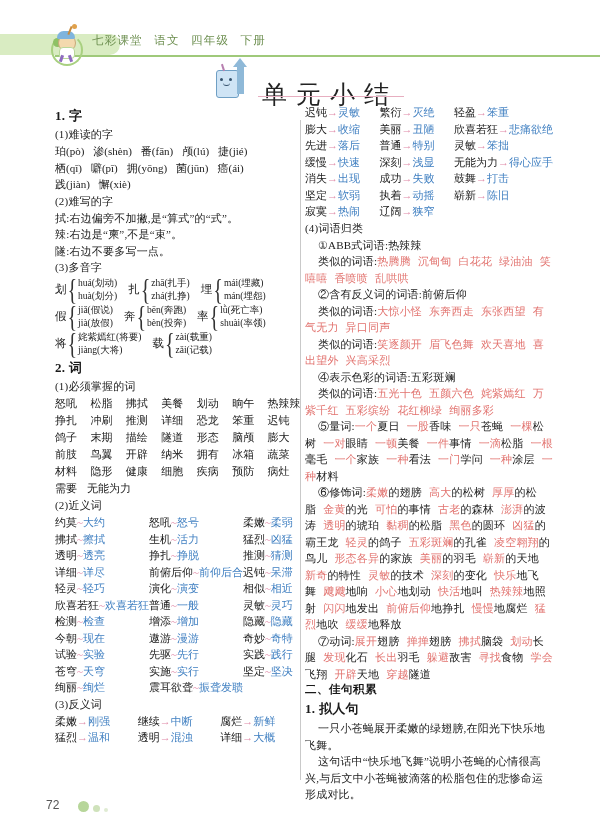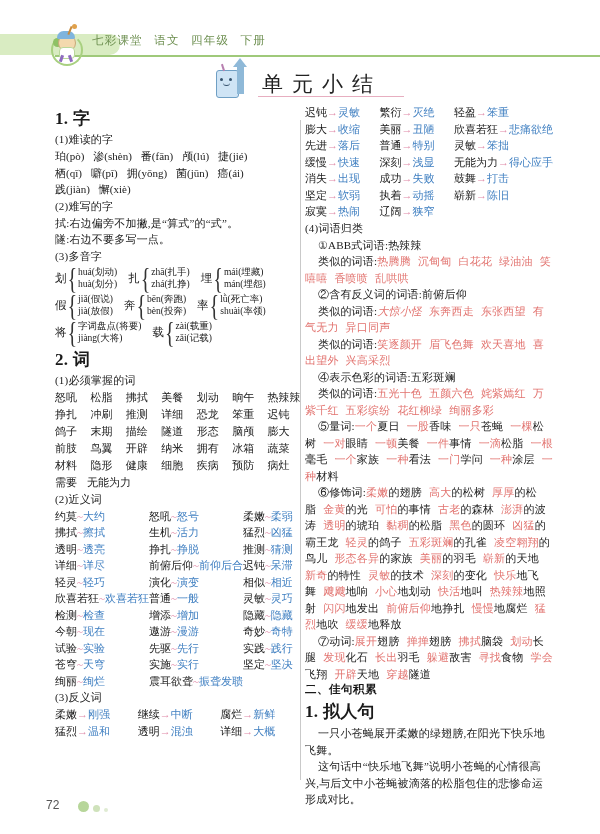--- a/index.html
+++ b/index.html
@@ -94,22 +94,22 @@
   .title-icon .arrow:after{
     content:"";position:absolute;left:-4px;top:-8px;
     border-left:7.5px solid transparent;border-right:7.5px solid transparent;
     border-bottom:9px solid #8fb9d8;
   }
   .title-icon .tuft{
     position:absolute;left:10px;top:0px;width:2px;height:7px;background:#b87fb0;
     transform:rotate(-18deg);
   }
   .title-text{
-    position:absolute;left:50px;top:6px;
-    font-size:21px;letter-spacing:9px;color:#222;
+    position:absolute;left:50px;top:14px;
+    font-size:25px;letter-spacing:9px;color:#222;
     font-family:"Liberation Serif","DejaVu Serif",serif;
     white-space:nowrap;
   }
   .title-rule{
     position:absolute;left:46px;top:32px;width:146px;height:1.4px;
     background:#e7aec0;
   }
 
   
   .col{position:absolute;top:104px;width:248px;}
@@ -117,21 +117,21 @@
   .col.right{left:305px;}
   .divider{
     position:absolute;left:300px;top:120px;width:1px;height:660px;
     background:#c9c9c9;
   }
 
   .h1{
     font-size:11.5px;font-weight:bold;margin:0 0 3px 0;letter-spacing:.5px;
   }
   .h2{
-    font-size:17px;font-weight:bold;margin:3px 0 2px 0;letter-spacing:.3px;
+    font-size:13px;font-weight:bold;margin:3px 0 2px 0;letter-spacing:.3px;
   }
   .h3{
     font-size:11px;margin:1px 0 1px 0;letter-spacing:.2px;
   }
   .ln{
     font-size:11px;line-height:16.5px;margin:0;letter-spacing:.2px;
     white-space:nowrap;
   }
   .ln.wrapok{white-space:normal;}
   .indent{text-indent:13px;}
@@ -232,20 +232,21 @@
     <div class="h3">(1)难读的字</div>
     <div id="pinyin-rows">
         <div class="pyrow"><span class="it">珀(pò)</span><span class="it">渗(shèn)</span><span class="it">番(fān)</span><span class="it">颅(lú)</span><span class="it">捷(jié)</span></div>
         <div class="pyrow"><span class="it">栖(qī)</span><span class="it">噼(pī)</span><span class="it">拥(yōng)</span><span class="it">菌(jūn)</span><span class="it">癌(ái)</span></div>
         <div class="pyrow"><span class="it">践(jiàn)</span><span class="it">懈(xiè)</span></div>
       </div>
 
     <div class="h3">(2)难写的字</div>
     <div id="hardwrite-lines">
         <div class="ln">拭:右边偏旁不加撇,是“算式”的“式”。</div>
+        <div class="ln">辣:右边是“柬”,不是“束”。</div>
         <div class="ln">隧:右边不要多写一点。</div>
       </div>
 
     <div class="h3">(3)多音字</div>
     <div class="duoyin" id="duoyin-rows">
         <div class="dy-row">
           <div class="dy">
             <span class="dy-ch">划</span>
             <span class="dy-brace">{</span>
             <div class="dy-vals">
@@ -294,21 +295,21 @@
               <div class="dy-v">lǜ(死亡率)</div>
               <div class="dy-v">shuài(率领)</div>
             </div>
           </div>
         </div>
         <div class="dy-row">
           <div class="dy">
             <span class="dy-ch">将</span>
             <span class="dy-brace">{</span>
             <div class="dy-vals">
-              <div class="dy-v">字词盘点(将要)</div>
+              <div class="dy-v">姹紫嫣红(将要)</div>
               <div class="dy-v">jiàng(大将)</div>
             </div>
           </div>
           <div class="dy">
             <span class="dy-ch">载</span>
             <span class="dy-brace">{</span>
             <div class="dy-vals">
               <div class="dy-v">zài(载重)</div>
               <div class="dy-v">zǎi(记载)</div>
             </div>
@@ -426,21 +427,21 @@
         <span class="pair"><span>崭新</span><span class="pinkarrow">→</span><span class="blue">陈旧</span></span>
         <span class="pair"><span>寂寞</span><span class="pinkarrow">→</span><span class="blue">热闹</span></span>
         <span class="pair"><span>辽阔</span><span class="pinkarrow">→</span><span class="blue">狭窄</span></span>
       </div>
 
     <div class="h3">(4)词语归类</div>
     <div id="class-items">
         <div class="ln indent">①ABB式词语:热辣辣</div>
         <div class="ln wrapok indent"><span>类似的词语:</span><span class="red" style="margin-right: 7px;">热腾腾</span><span class="red" style="margin-right: 7px;">沉甸甸</span><span class="red" style="margin-right: 7px;">白花花</span><span class="red" style="margin-right: 7px;">绿油油</span><span class="red" style="margin-right: 7px;">笑嘻嘻</span><span class="red" style="margin-right: 7px;">香喷喷</span><span class="red" style="margin-right: 7px;">乱哄哄</span></div>
         <div class="ln indent">②含有反义词的词语:前俯后仰</div>
-        <div class="ln wrapok indent"><span>类似的词语:</span><span class="red" style="margin-right: 7px; font-style: italic;">大惊小怪</span><span class="red" style="margin-right: 7px;">东奔西走</span><span class="red" style="margin-right: 7px;">东张西望</span><span class="red" style="margin-right: 7px;">有气无力</span><span class="red" style="margin-right: 7px;">异口同声</span></div>
+        <div class="ln wrapok indent"><span>类似的词语:</span><span class="red" style="margin-right: 7px;">大惊小怪</span><span class="red" style="margin-right: 7px;">东奔西走</span><span class="red" style="margin-right: 7px;">东张西望</span><span class="red" style="margin-right: 7px;">有气无力</span><span class="red" style="margin-right: 7px;">异口同声</span></div>
         <div class="ln wrapok indent"><span>类似的词语:</span><span class="red" style="margin-right: 7px;">笑逐颜开</span><span class="red" style="margin-right: 7px;">眉飞色舞</span><span class="red" style="margin-right: 7px;">欢天喜地</span><span class="red" style="margin-right: 7px;">喜出望外</span><span class="red" style="margin-right: 7px;">兴高采烈</span></div>
         <div class="ln indent">④表示色彩的词语:五彩斑斓</div>
         <div class="ln wrapok indent"><span>类似的词语:</span><span class="red" style="margin-right: 7px;">五光十色</span><span class="red" style="margin-right: 7px;">五颜六色</span><span class="red" style="margin-right: 7px;">姹紫嫣红</span><span class="red" style="margin-right: 7px;">万紫千红</span><span class="red" style="margin-right: 7px;">五彩缤纷</span><span class="red" style="margin-right: 7px;">花红柳绿</span><span class="red" style="margin-right: 7px;">绚丽多彩</span></div>
       </div>
     <div id="item5">
         <div class="ln wrapok indent"><span>⑤量词:</span><span style="margin-right: 7px;"><span class="red">一个</span><span>夏日</span></span><span style="margin-right: 7px;"><span class="red">一股</span><span>香味</span></span><span style="margin-right: 7px;"><span class="red">一只</span><span>苍蝇</span></span><span style="margin-right: 7px;"><span class="red">一棵</span><span>松树</span></span><span style="margin-right: 7px;"><span class="red">一对</span><span>眼睛</span></span><span style="margin-right: 7px;"><span class="red">一顿</span><span>美餐</span></span><span style="margin-right: 7px;"><span class="red">一件</span><span>事情</span></span><span style="margin-right: 7px;"><span class="red">一滴</span><span>松脂</span></span><span style="margin-right: 7px;"><span class="red">一根</span><span>毫毛</span></span><span style="margin-right: 7px;"><span class="red">一个</span><span>家族</span></span><span style="margin-right: 7px;"><span class="red">一种</span><span>看法</span></span><span style="margin-right: 7px;"><span class="red">一门</span><span>学问</span></span><span style="margin-right: 7px;"><span class="red">一种</span><span>涂层</span></span><span style="margin-right: 7px;"><span class="red">一种</span><span>材料</span></span></div>
       </div>
     <div id="item6">
         <div class="ln wrapok indent"><span>⑥修饰词:</span><span style="margin-right: 7px;"><span class="red">柔嫩</span><span>的翅膀</span></span><span style="margin-right: 7px;"><span class="red">高大</span><span>的松树</span></span><span style="margin-right: 7px;"><span class="red">厚厚</span><span>的松脂</span></span><span style="margin-right: 7px;"><span class="red">金黄</span><span>的光</span></span><span style="margin-right: 7px;"><span class="red">可怕</span><span>的事情</span></span><span style="margin-right: 7px;"><span class="red">古老</span><span>的森林</span></span><span style="margin-right: 7px;"><span class="red">澎湃</span><span>的波涛</span></span><span style="margin-right: 7px;"><span class="red">透明</span><span>的琥珀</span></span><span style="margin-right: 7px;"><span class="red">黏稠</span><span>的松脂</span></span><span style="margin-right: 7px;"><span class="red">黑色</span><span>的圆环</span></span><span style="margin-right: 7px;"><span class="red">凶猛</span><span>的霸王龙</span></span><span style="margin-right: 7px;"><span class="red">轻灵</span><span>的鸽子</span></span><span style="margin-right: 7px;"><span class="red">五彩斑斓</span><span>的孔雀</span></span><span style="margin-right: 7px;"><span class="red">凌空翱翔</span><span>的鸟儿</span></span><span style="margin-right: 7px;"><span class="red">形态各异</span><span>的家族</span></span><span style="margin-right: 7px;"><span class="red">美丽</span><span>的羽毛</span></span><span style="margin-right: 7px;"><span class="red">崭新</span><span>的天地</span></span><span style="margin-right: 7px;"><span class="red">新奇</span><span>的特性</span></span><span style="margin-right: 7px;"><span class="red">灵敏</span><span>的技术</span></span><span style="margin-right: 7px;"><span class="red">深刻</span><span>的变化</span></span><span style="margin-right: 7px;"><span class="red">快乐</span><span>地飞舞</span></span><span style="margin-right: 7px;"><span class="red">飕飕</span><span>地响</span></span><span style="margin-right: 7px;"><span class="red">小心</span><span>地划动</span></span><span style="margin-right: 7px;"><span class="red">快活</span><span>地叫</span></span><span style="margin-right: 7px;"><span class="red">热辣辣</span><span>地照射</span></span><span style="margin-right: 7px;"><span class="red">闪闪</span><span>地发出</span></span><span style="margin-right: 7px;"><span class="red">前俯后仰</span><span>地挣扎</span></span><span style="margin-right: 7px;"><span class="red">慢慢</span><span>地腐烂</span></span><span style="margin-right: 7px;"><span class="red">猛烈</span><span>地吹</span></span><span style="margin-right: 7px;"><span class="red">缓缓</span><span>地释放</span></span></div>
       </div>

